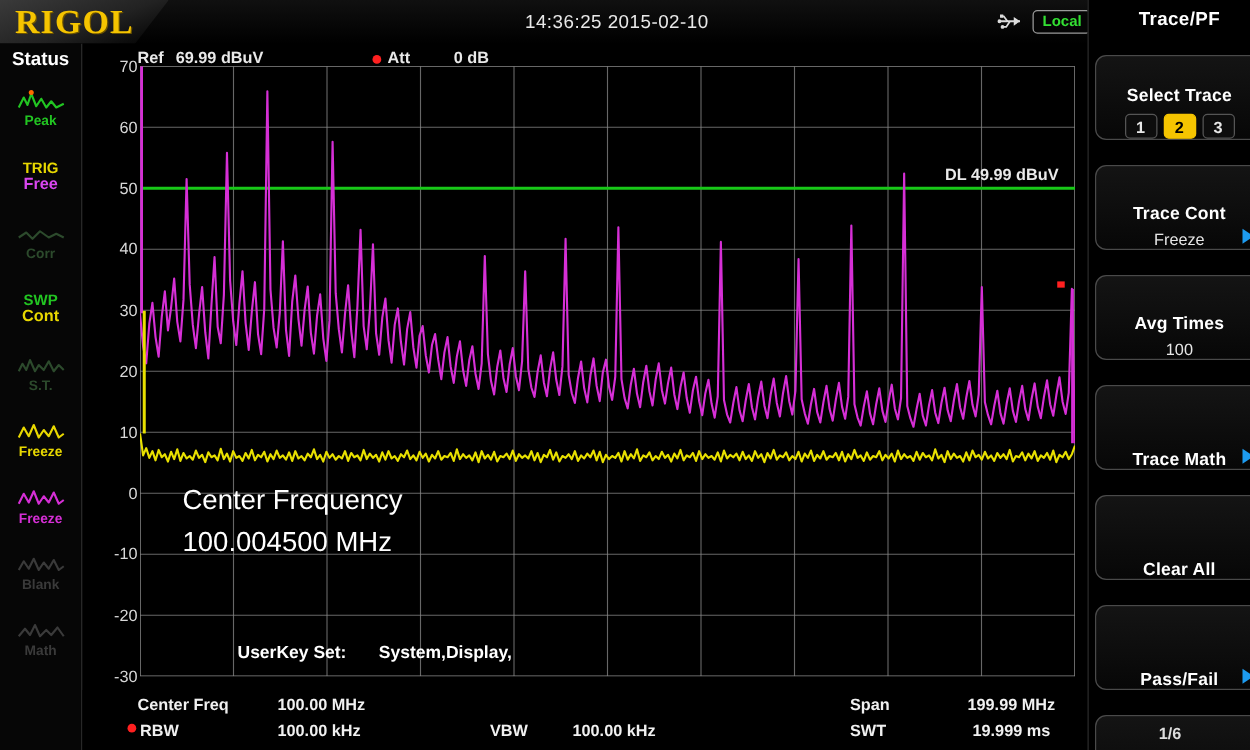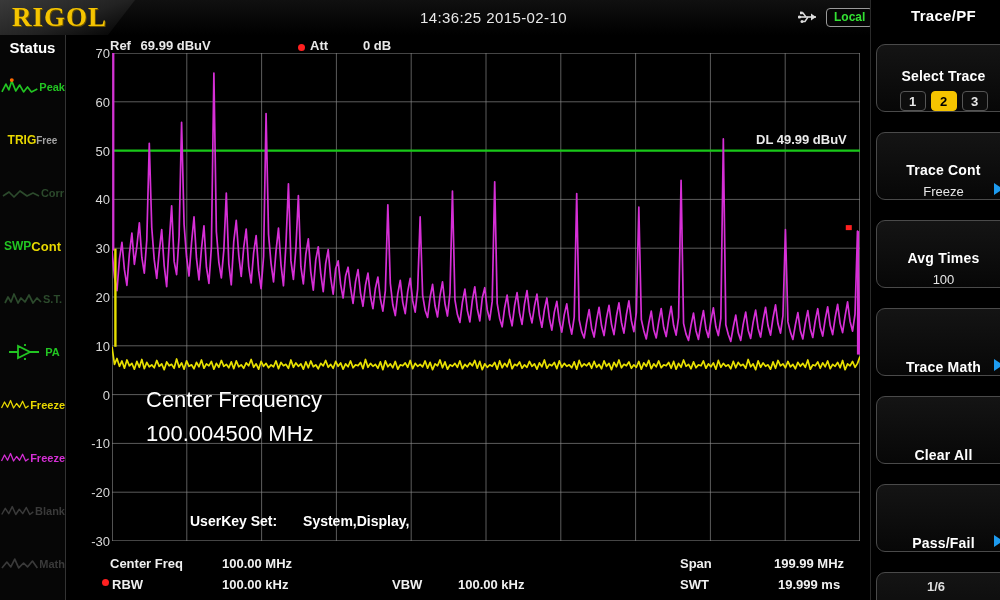--- a/index.html
+++ b/index.html
@@ -23,21 +23,21 @@
   #local-badge { position:absolute; left:826px; top:8px; padding:1px 7px 2px 7px;
                  border:1px solid #9a9a9a; border-radius:4px; font-size:12px;
                  font-weight:bold; color:#33e033; background:#050505; }
 
   
   #sidebar { position:absolute; left:0; top:35px; width:66px; height:565px;
              background:#060606; border-right:1px solid #333; }
   #status-title { width:100%; text-align:center; font-size:15px; font-weight:bold;
                   color:#fff; padding-top:4px; padding-bottom:4px; }
   .st-item { width:100%; height:53px; position:relative; text-align:center;
-             display:flex; flex-direction:row; align-items:center; justify-content:center; }
+             display:flex; flex-direction:column; align-items:center; justify-content:center; }
   .st-wave { width:40px; height:20px; display:block; }
   .st-label { font-size:11px; font-weight:bold; line-height:11px; margin-top:1px; }
 
   
   #menu { position:absolute; left:870px; top:0; width:146px; height:600px;
           background:#000; border-left:1px solid #2a2a2a; }
   #menu-title { width:100%; text-align:center; font-size:15px; font-weight:bold;
                 color:#fff; padding-top:7px; letter-spacing:0.3px; }
   .menu-item { position:relative; margin:20px 5px 0 5px; height:68px;
                background:linear-gradient(180deg,#141414 0%,#070707 100%);
@@ -110,43 +110,37 @@
     <div id="status-items">
         <div class="st-item">
           <svg class="st-wave" viewBox="0 0 40 20">
             <path d="M2,15 L6,7 L9,13 L12,4 L16,14 L20,8 L24,15 L28,10 L32,15 L38,12" stroke="#22c522" stroke-width="1.7" fill="none" stroke-linejoin="round"></path>
             <circle cx="12" cy="3" r="2" fill="#ff6a00"></circle>
           </svg>
           <div class="st-label" style="color: rgb(34, 197, 34);">Peak</div>
         </div>
         <div class="st-item">
           <div class="st-label" style="color: rgb(232, 216, 0); font-size: 12px;">TRIG</div>
-          <div class="st-label" style="color: #a3a3a3; font-size: 10px;">Free</div>
+          <div class="st-label" style="color: #d946ef; font-size: 13px;">Free</div>
         </div>
         <div class="st-item">
           <svg class="st-wave" viewBox="0 0 40 20">
             <path d="M2,13 L8,9 L13,14 L19,8 L26,13 L32,10 L38,13" stroke="#2c4a2c" stroke-width="1.7" fill="none" stroke-linejoin="round"></path>
           </svg>
           <div class="st-label" style="color: rgb(44, 74, 44);">Corr</div>
         </div>
         <div class="st-item">
           <div class="st-label" style="color: rgb(34, 197, 34); font-size: 12px;">SWP</div>
           <div class="st-label" style="color: rgb(232, 216, 0); font-size: 13px;">Cont</div>
         </div>
         <div class="st-item">
           <svg class="st-wave" viewBox="0 0 40 20">
             <path d="M2,14 L5,8 L8,13 L11,5 L15,14 L18,9 L22,13 L26,6 L30,14 L34,9 L38,13" stroke="#2c4a2c" stroke-width="1.7" fill="none" stroke-linejoin="round"></path>
           </svg>
           <div class="st-label" style="color: rgb(44, 74, 44);">S.T.</div>
-        </div>
-        <div class="st-item">
-          <svg class="st-wave" viewBox="0 0 40 20">
-            <path d="M4,10 H13 M13,4 L13,16 L25,10 Z M25,10 H34 M20,4 V2 M20,16 V18" stroke="#22c522" stroke-width="1.8" fill="none"></path>
-          </svg>
-          <div class="st-label" style="color: rgb(34, 197, 34);">PA</div>
         </div>
         <div class="st-item">
           <svg class="st-wave" viewBox="0 0 40 20">
             <path d="M2,14 L6,6 L10,13 L14,4 L18,14 L22,8 L26,13 L30,5 L34,14 L38,11" stroke="#e8d800" stroke-width="1.7" fill="none" stroke-linejoin="round"></path>
           </svg>
           <div class="st-label" style="color: rgb(232, 216, 0);">Freeze</div>
         </div>
         <div class="st-item">
           <svg class="st-wave" viewBox="0 0 40 20">
             <path d="M2,14 L6,6 L10,13 L14,4 L18,14 L22,8 L26,13 L30,5 L34,14 L38,11" stroke="#d62fd6" stroke-width="1.7" fill="none" stroke-linejoin="round"></path>

